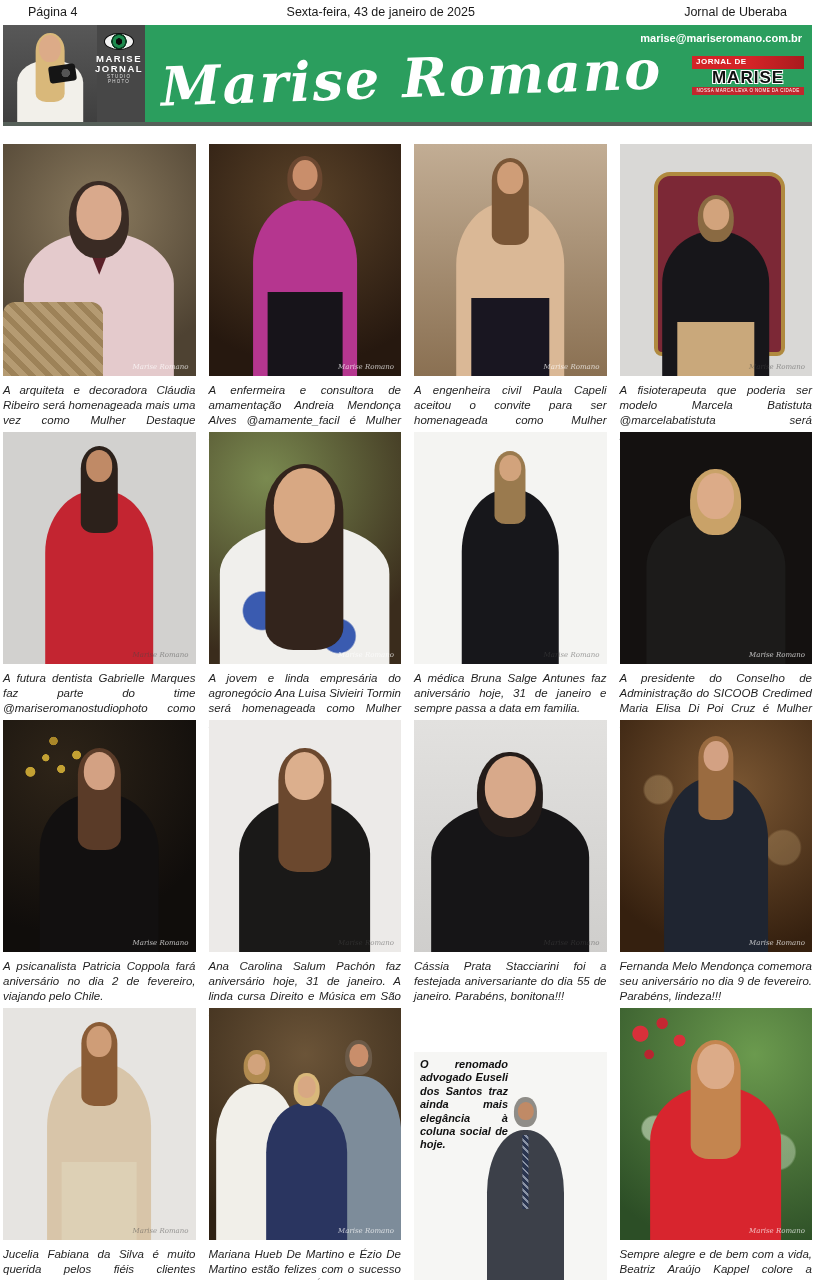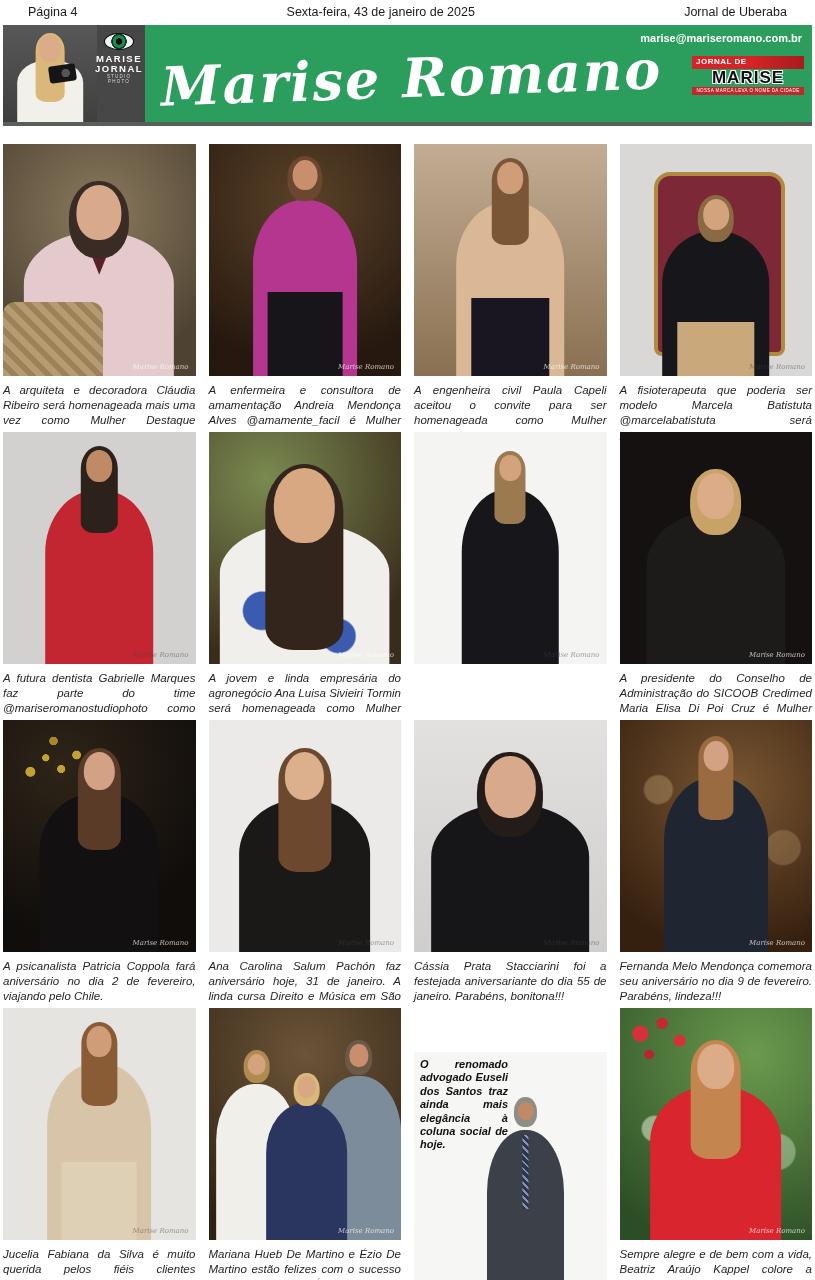--- a/index.html
+++ b/index.html
@@ -241,20 +241,21 @@
 
   <figure class="cell">
     <div class="photo ph7 sigdark" aria-label="Retrato de Bruna Salge Antunes">
       <div class="person long" style="--w:50%;--h:92%;--head:22%;--neck:18%;--skin:#d2a37c;--hair:#9a7a4e;--top:#17171b">
         <i class="torso"></i>
           <i class="hair"></i>
           <i class="face"></i>
       </div>
       <span class="sig">Marise Romano</span>
     </div>
+    <figcaption class="cap">A médica Bruna Salge Antunes faz aniversário hoje, 31 de janeiro e sempre passa a data em familia.</figcaption>
   </figure>
 
   <figure class="cell">
     <div class="photo ph8" aria-label="Retrato de Maria Elisa Di Poi Cruz">
       <div class="person" style="--w:72%;--h:84%;--head:27%;--neck:22%;--skin:#dcab88;--hair:#c9a268;--top:#1c1b1a">
         <i class="torso"></i>
           <i class="hair"></i>
           <i class="face"></i>
       </div>
       <span class="sig">Marise Romano</span>

